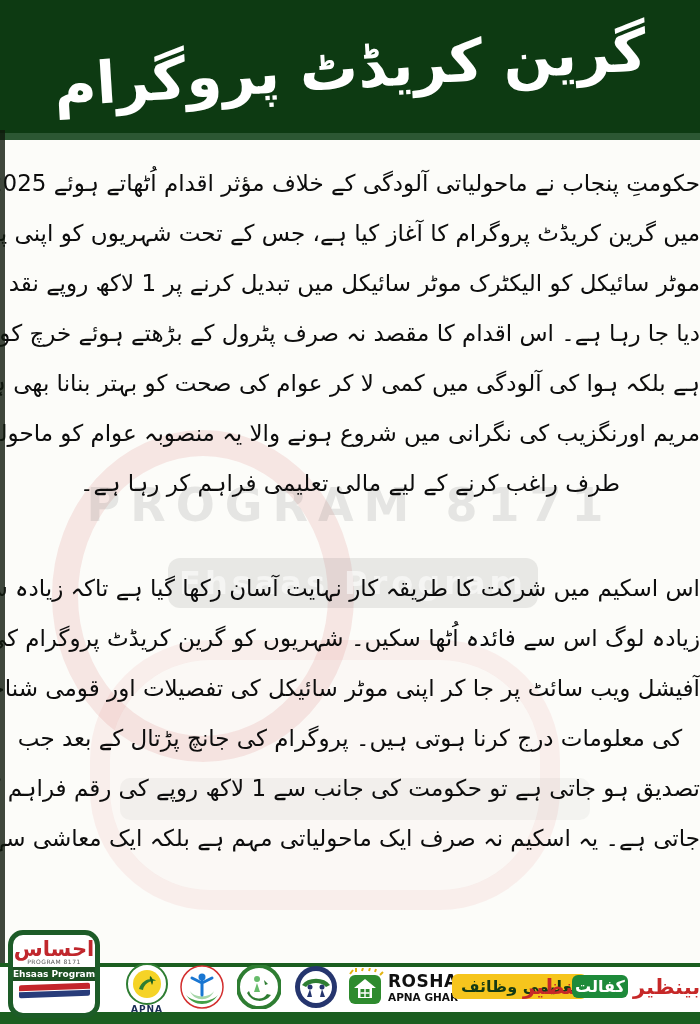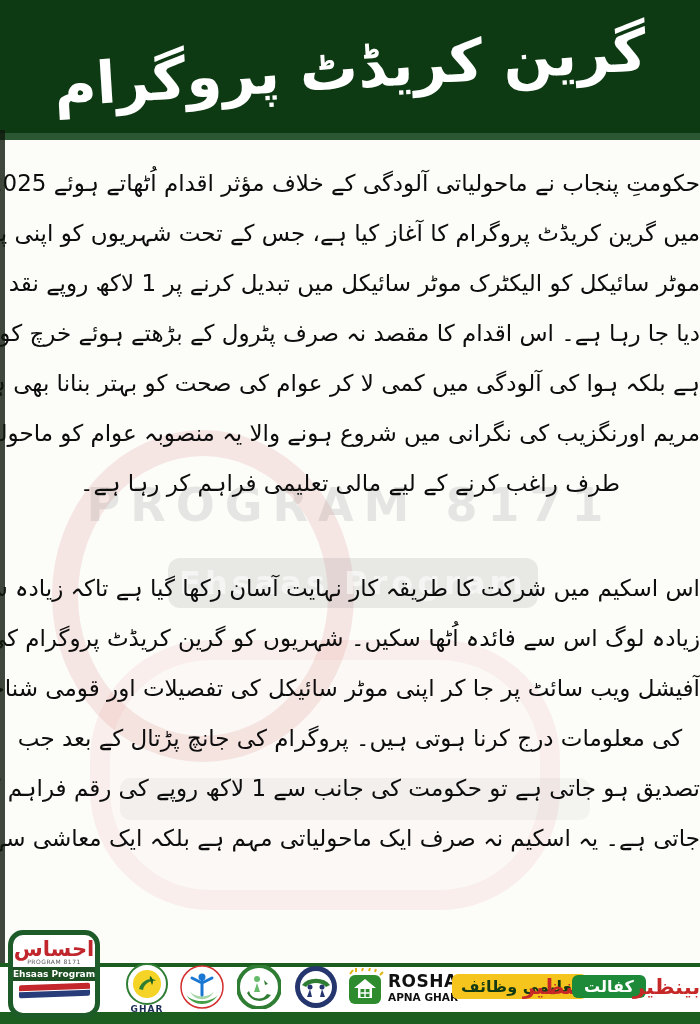--- a/index.html
+++ b/index.html
@@ -89,21 +89,21 @@
   .roshan{left:388px;top:6px;line-height:1;color:#101010;}
   .roshan-1{font-size:17px;font-weight:bold;letter-spacing:.5px;}
   .roshan-2{font-size:10.5px;font-weight:bold;margin-top:2px;}
   .badge-yellow{
     left:452px;top:7px;background:#f6c51d;border-radius:6px;padding:3px 9px;
     font-size:16px;font-weight:bold;color:#143a14;direction:rtl;white-space:nowrap;
   }
   .benazir{font-size:21px;font-weight:bold;color:#c62828;direction:rtl;white-space:nowrap;}
   .benazir-1{left:523px;top:8px;}
   .badge-green{
-    left:572px;top:8px;background:#1d8a3a;border-radius:6px;padding:2px 12px;
+    left:572px;top:8px;background:#1d8a3a;border-radius:6px;padding:2px 3px;
     font-size:16px;font-weight:bold;color:#ffffff;direction:rtl;white-space:nowrap;
   }
   .benazir-2{left:633px;top:8px;}
 </style>
 </head>
 <body>
 
 <div class="poster">
 
   <div class="left-edge"></div>
@@ -143,21 +143,21 @@
 
     <div class="logo-item bisp">
       <span>
         <svg width="42" height="42" viewBox="0 0 42 42">
           <circle cx="21" cy="21" r="20" fill="#ffffff" stroke="#2e7d32" stroke-width="2"></circle>
           <circle cx="21" cy="21" r="14" fill="#f5d327"></circle>
           <path d="M13 26 C16 16, 27 14, 30 18 C26 17, 18 20, 17 27 Z" fill="#2e7d32"></path>
           <path d="M24 13 c3 2 4 6 2 9 c-1-3 -3-6 -2-9z" fill="#1b5e20"></path>
         </svg>
       </span>
-      <div class="bisp-label">GHAR</div>
+      <div class="bisp-label">APNA</div>
     </div>
 
     <div class="logo-item c2">
       <span>
         <svg width="44" height="44" viewBox="0 0 44 44">
           <circle cx="22" cy="22" r="21" fill="#ffffff" stroke="#d32f2f" stroke-width="1.5"></circle>
           <path d="M6 30 C14 38, 30 38, 38 30 C30 42, 14 42, 6 30Z" fill="#43a047"></path>
           <path d="M10 26 C14 33, 30 33, 34 26 C30 37, 14 37, 10 26Z" fill="#a5d6a7"></path>
           <circle cx="22" cy="12" r="3.5" fill="#1976d2"></circle>
           <path d="M22 16 L22 30 M22 18 L12 13 M22 18 L32 13" stroke="#1976d2" stroke-width="3" fill="none" stroke-linecap="round"></path>

